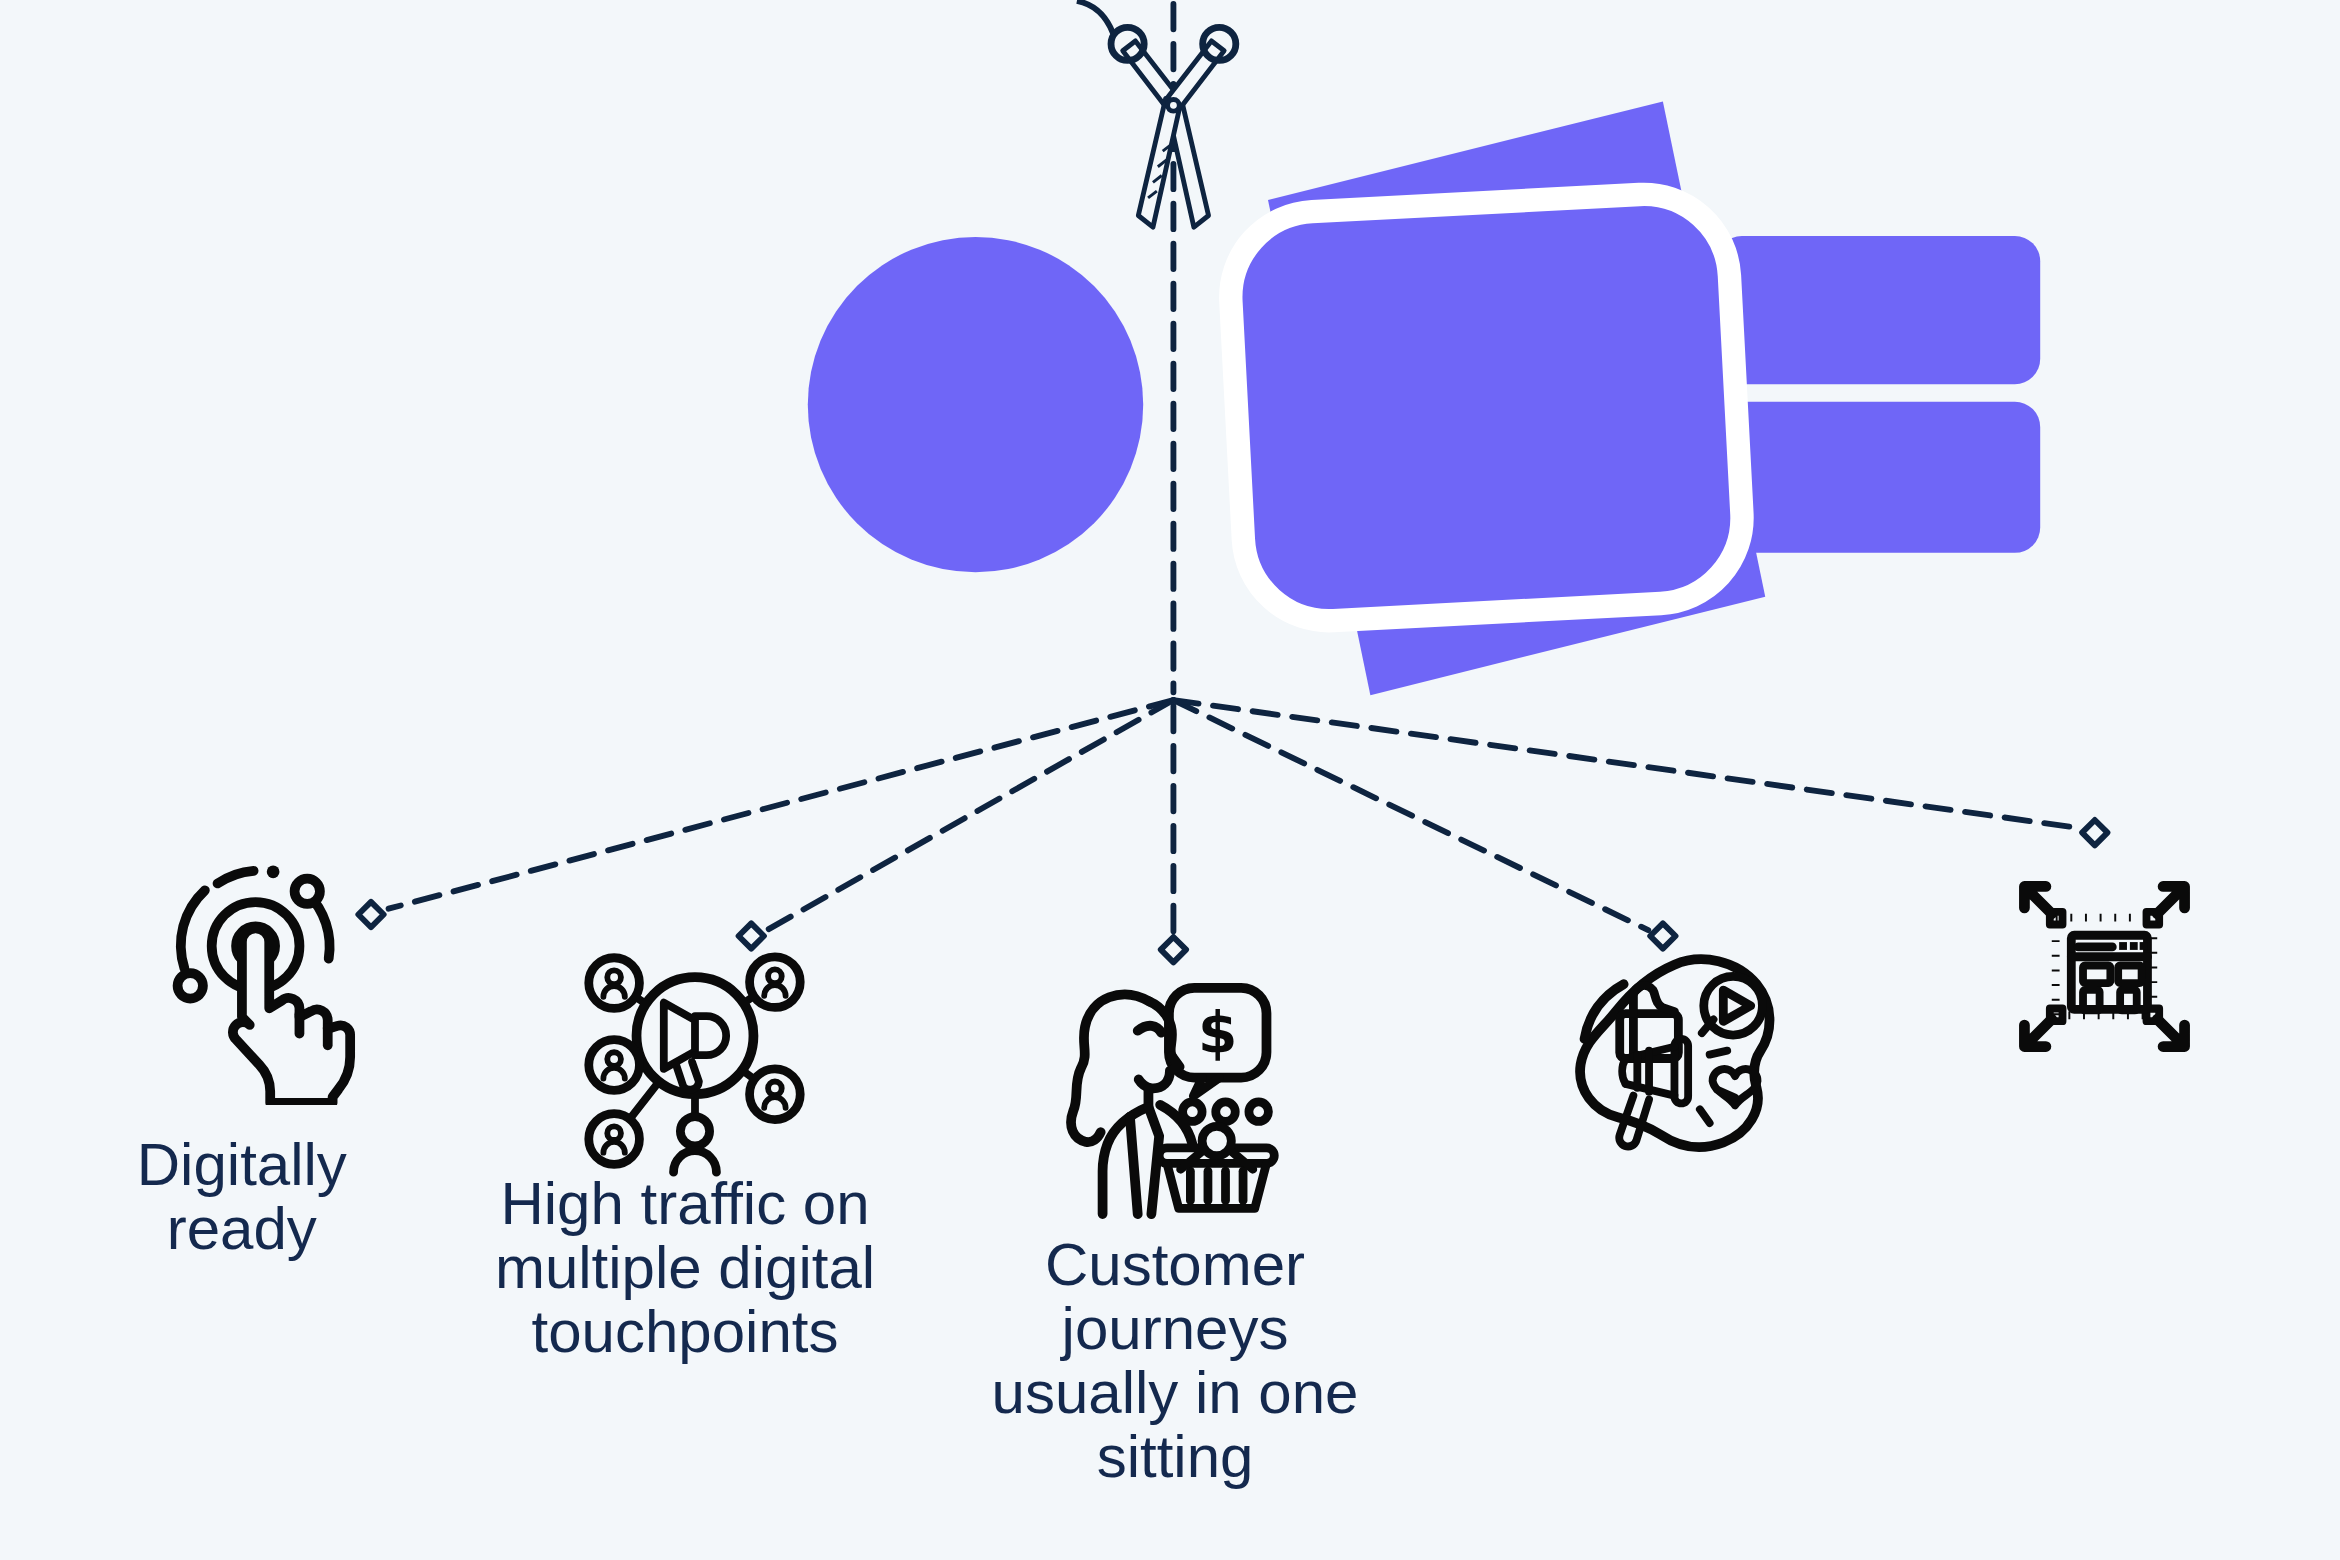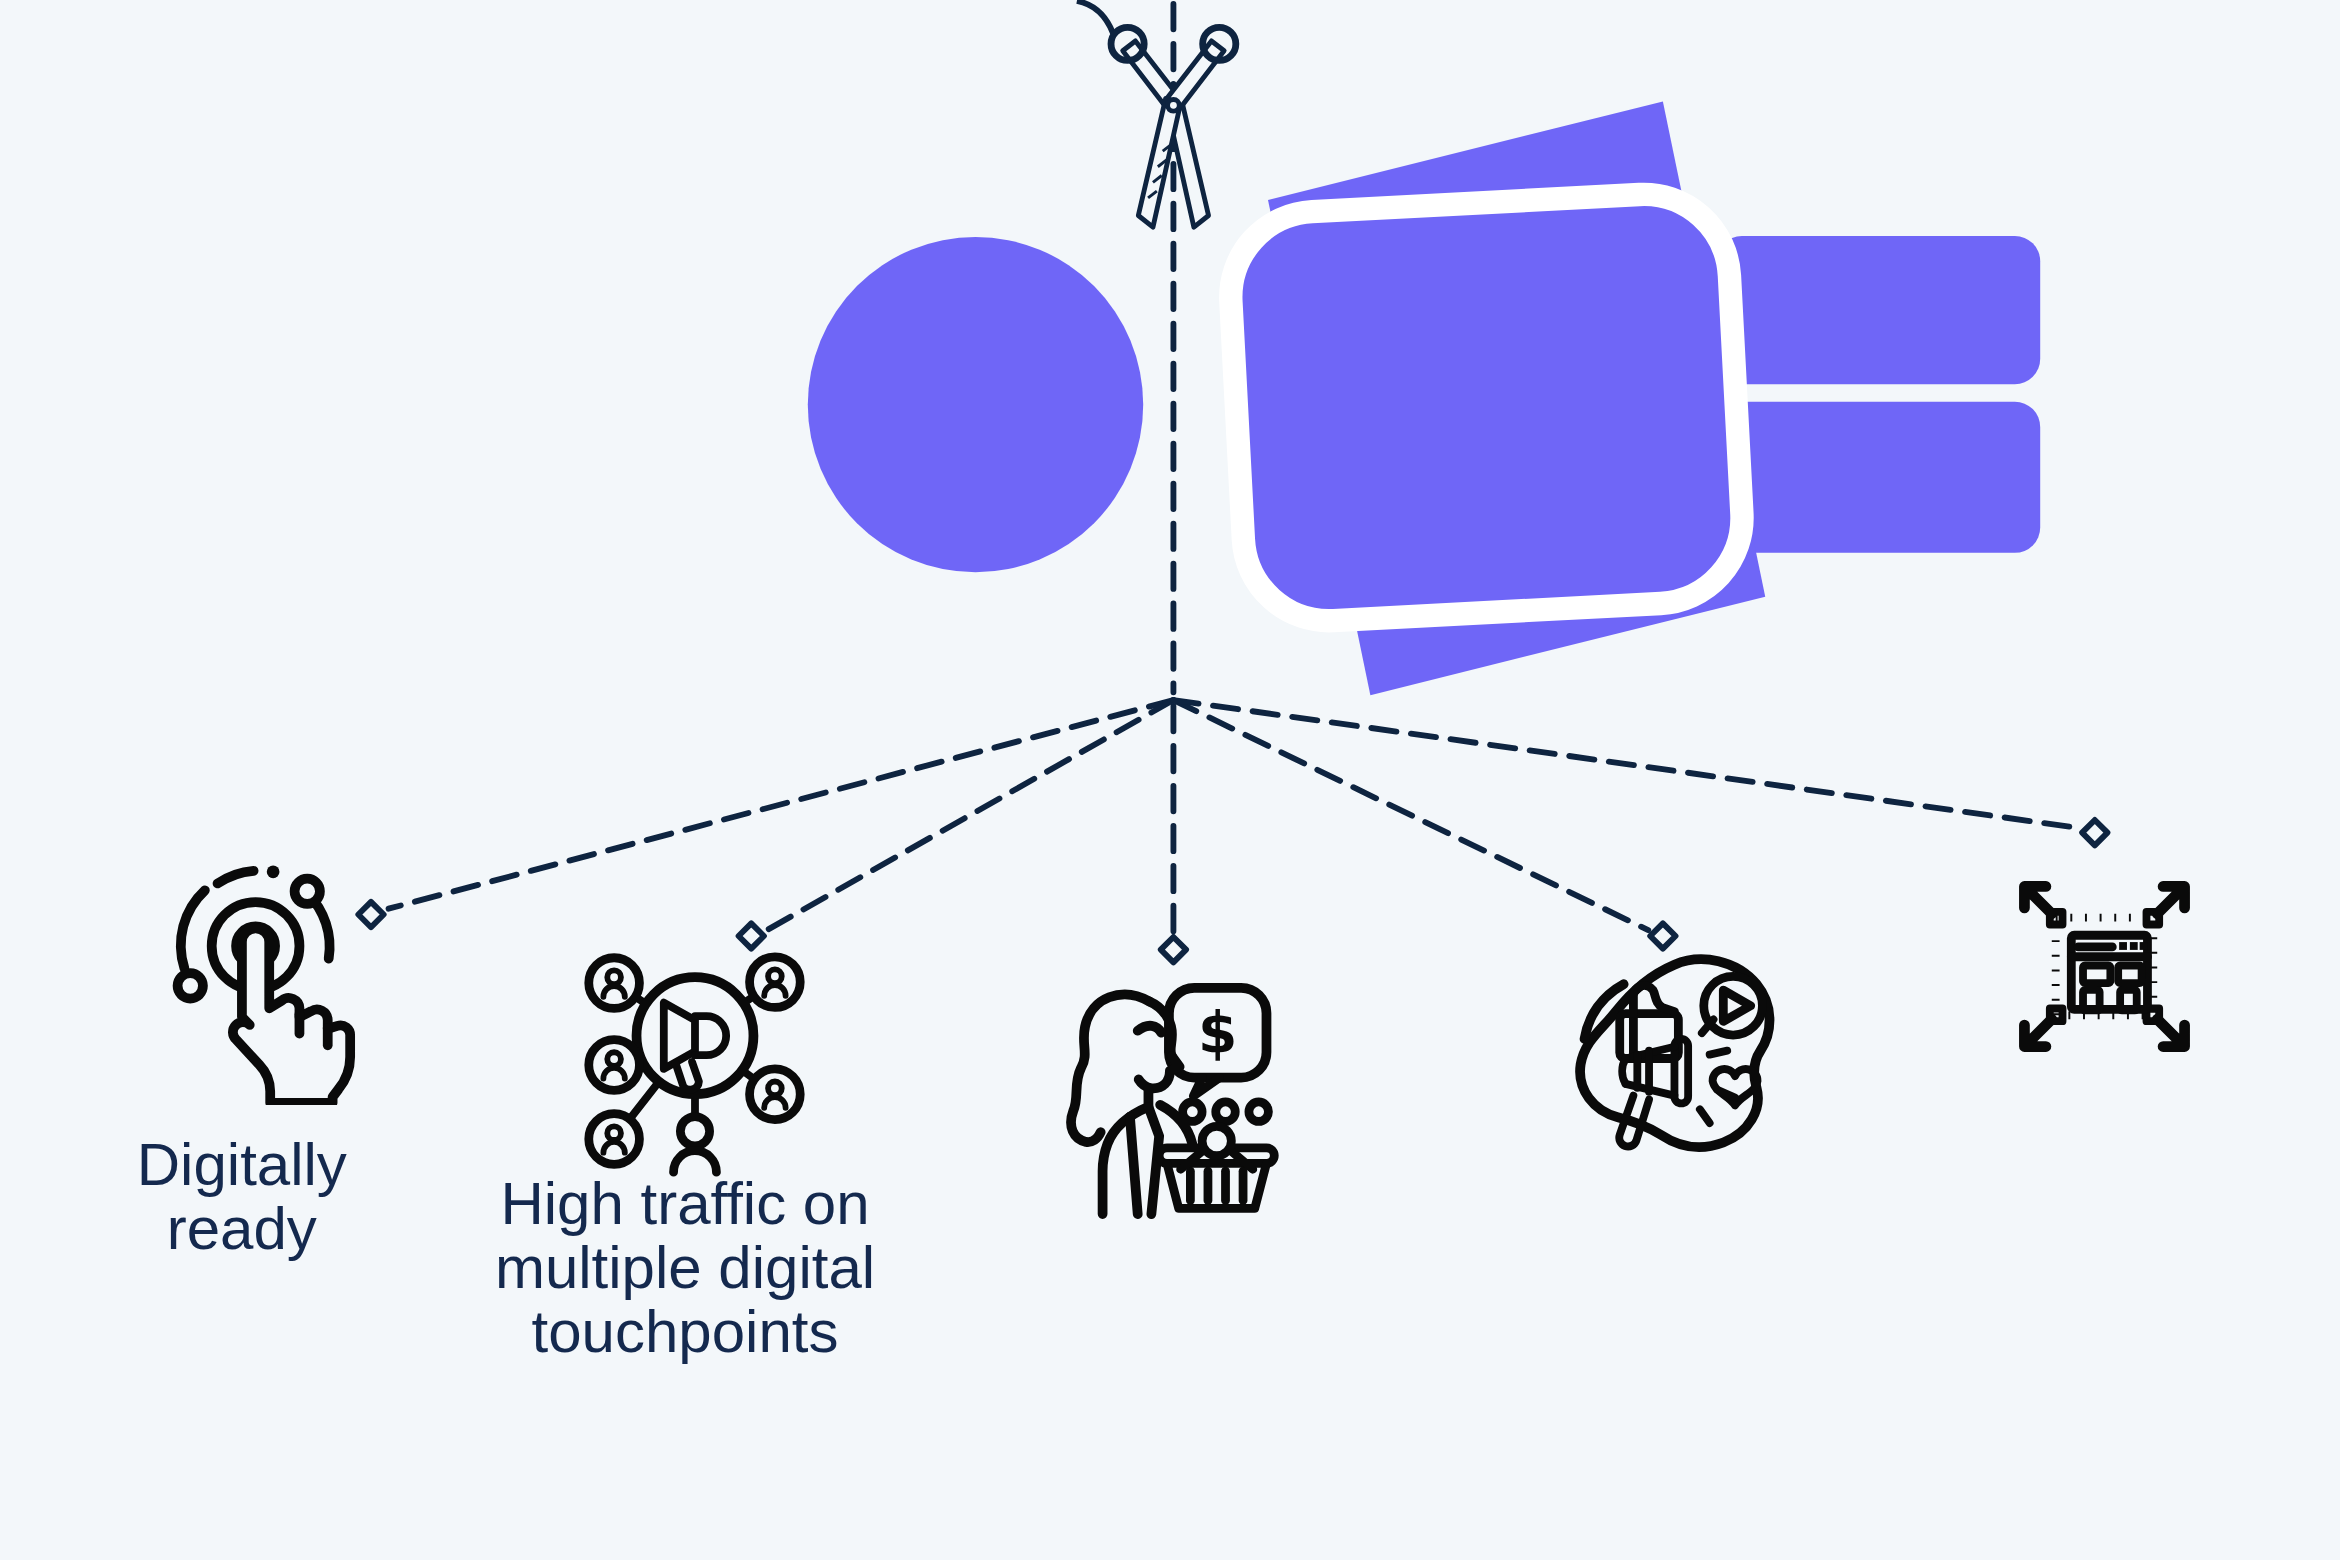--- a/index.html
+++ b/index.html
@@ -218,15 +218,19 @@
         <rect x="122" y="130" width="17" height="21" rx="2"></rect>
       </g>
     </g>
   </svg>
 
   <div class="label" style="left:7.8px;top:1133px">Digitally
 ready</div>
   <div class="label" style="left:451px;top:1172px">High traffic on
 multiple digital
 touchpoints</div>
+  <div class="label" style="left:941px;top:1233px">Customer
+journeys
+usually in one
+sitting</div>
 
 </div>
 
 
 </body></html>

